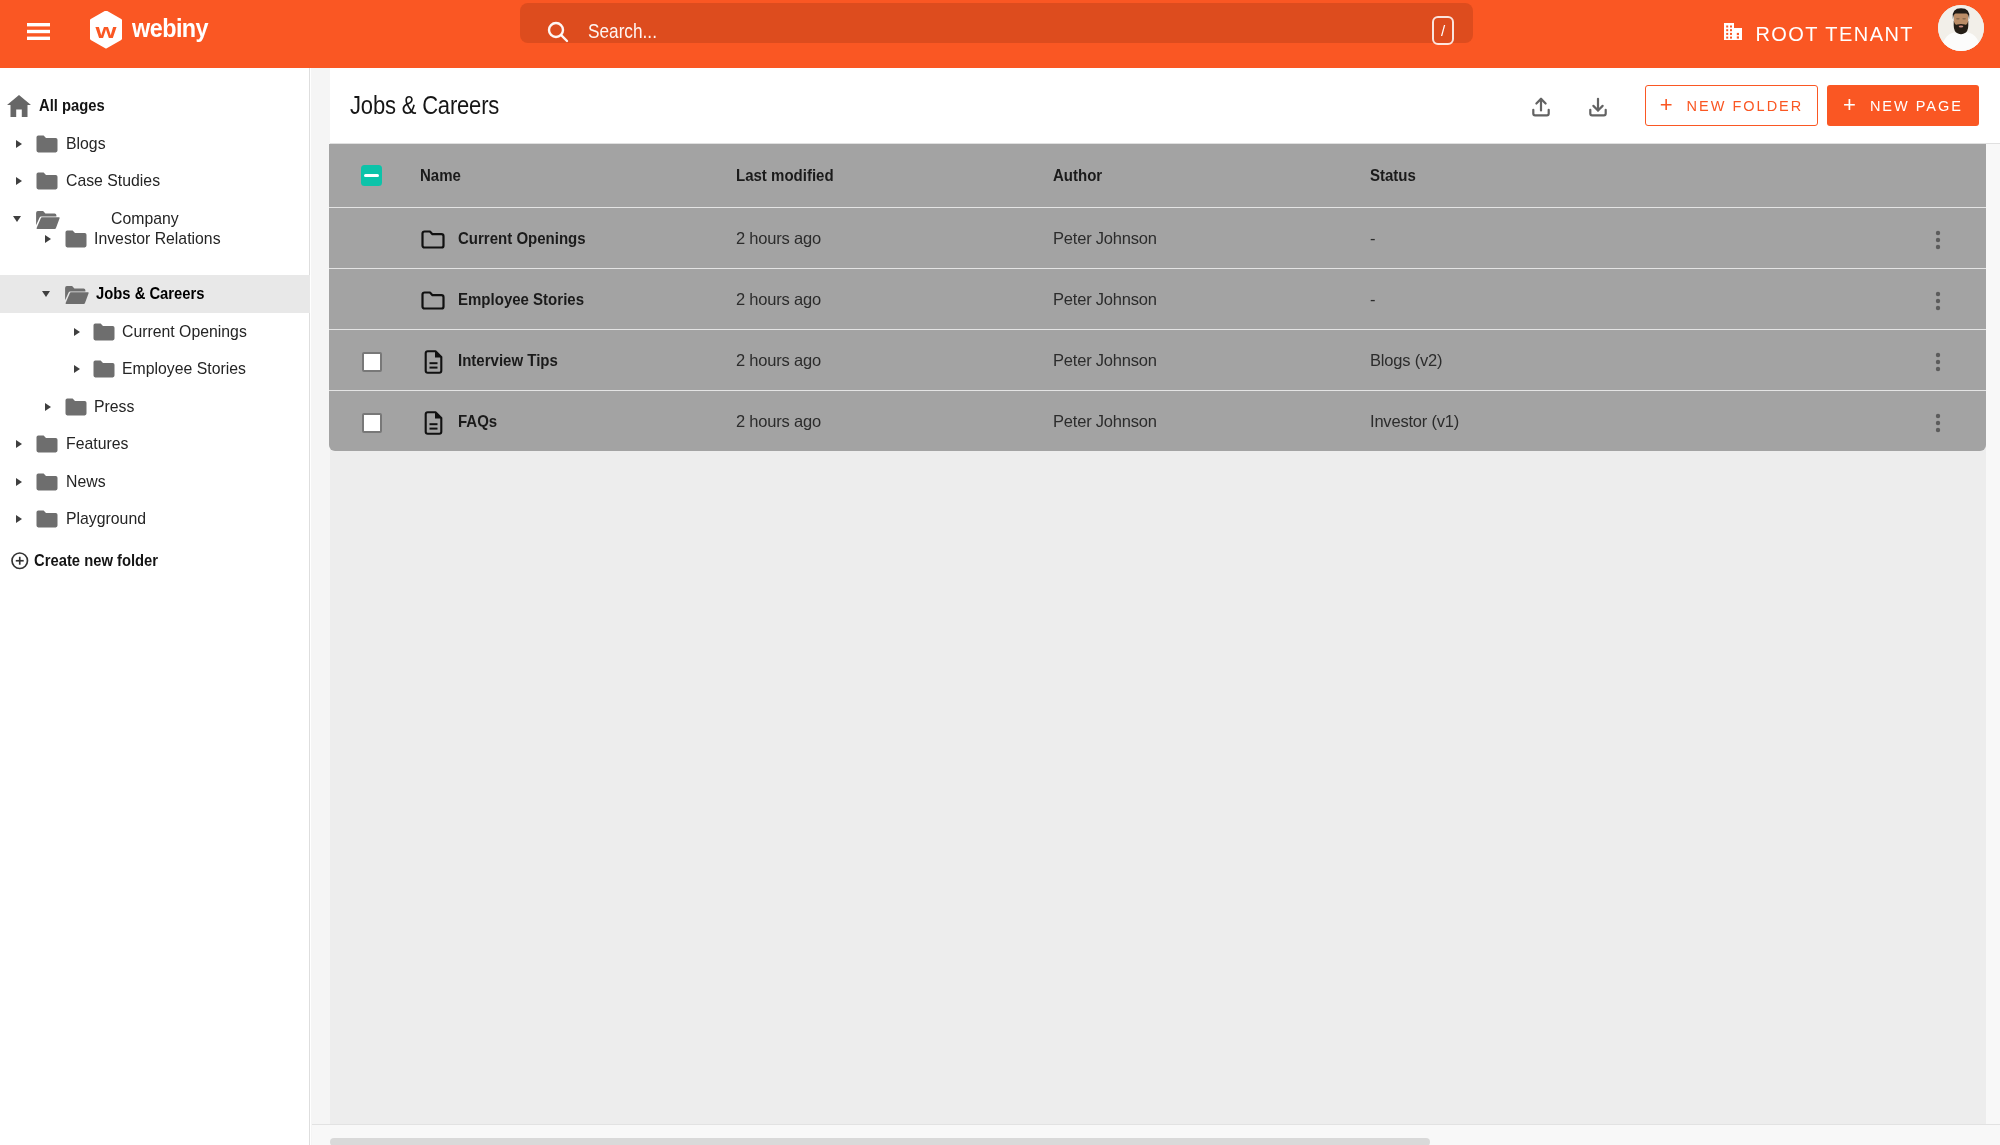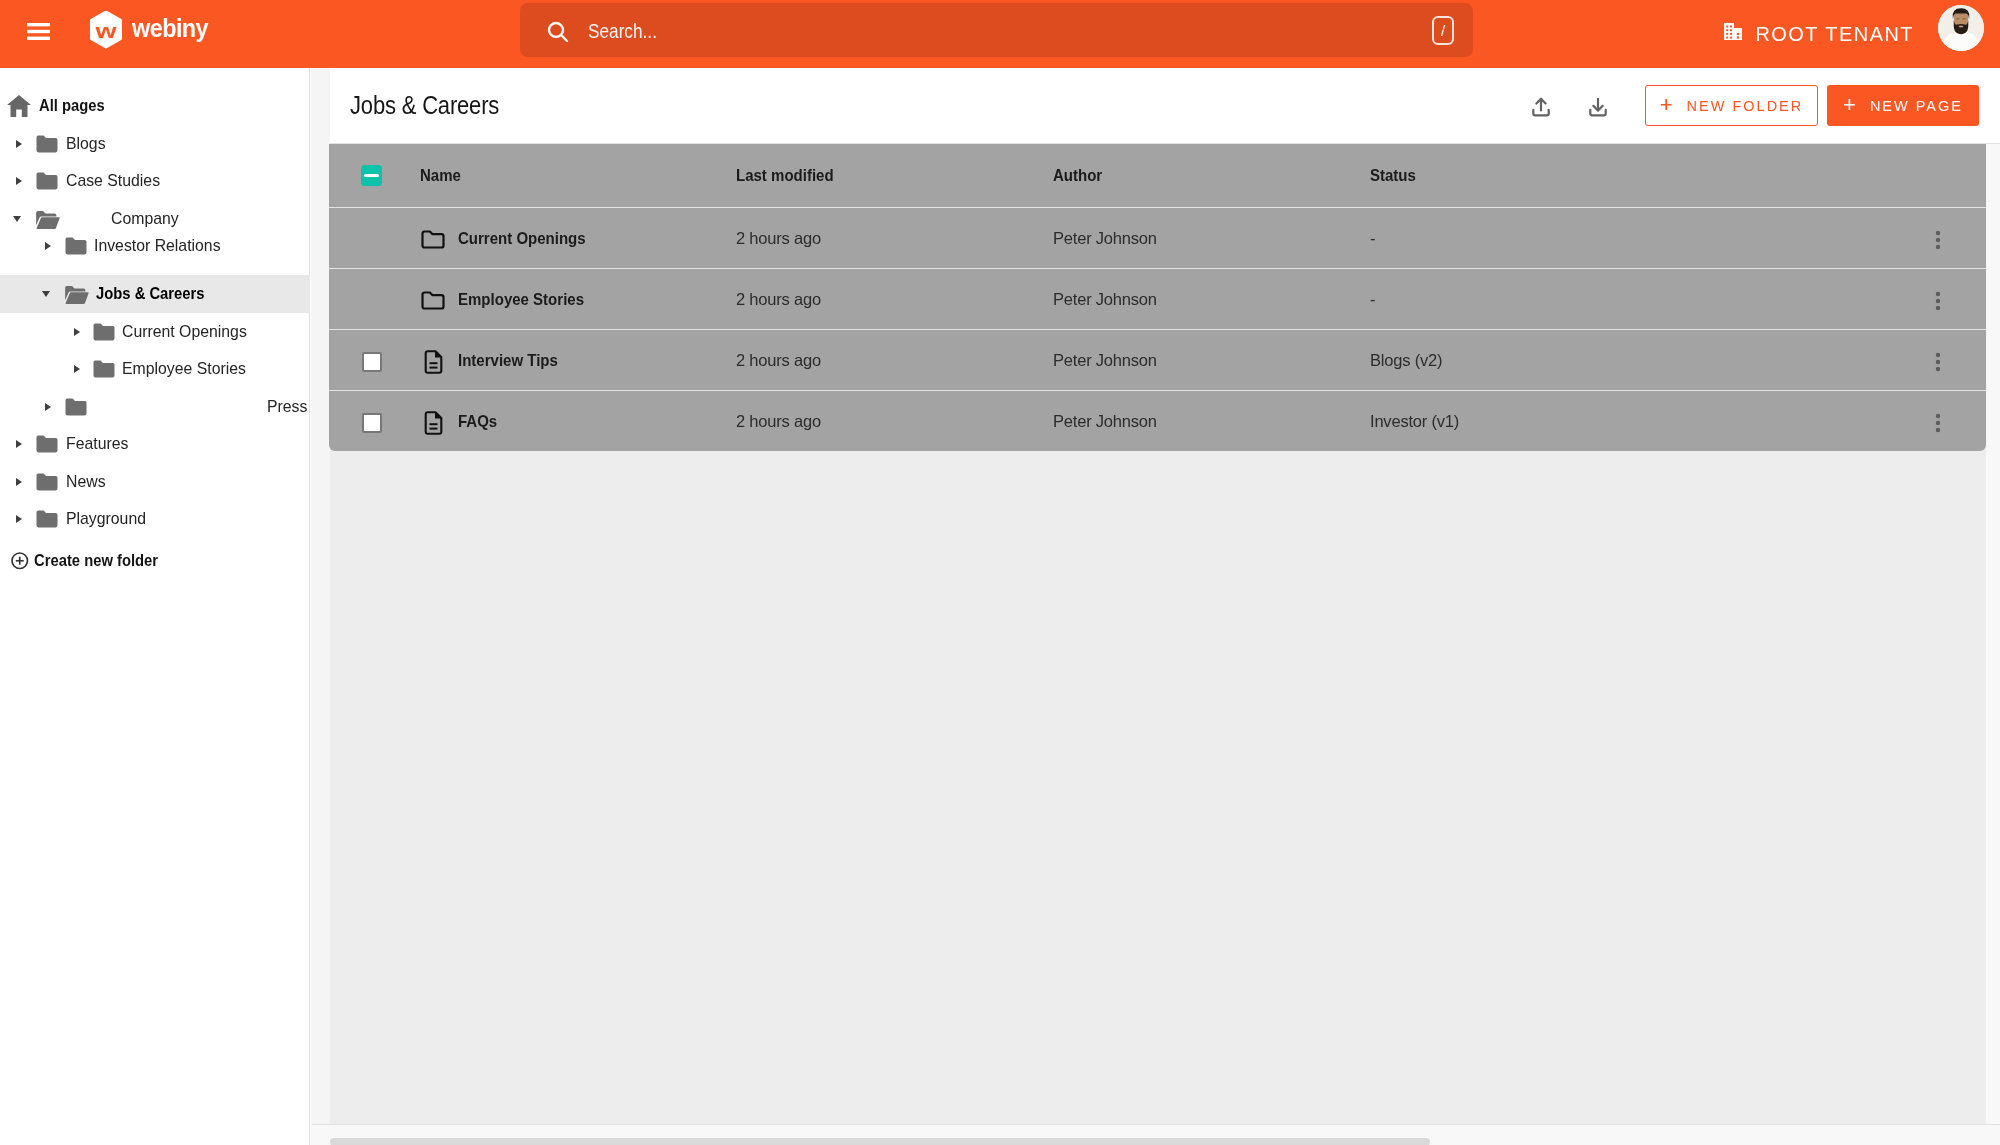--- a/index.html
+++ b/index.html
@@ -3,21 +3,21 @@
 <meta charset="utf-8">
 <style>
   * { margin:0; padding:0; box-sizing:border-box; }
   html,body { width:2000px; height:1145px; overflow:hidden; }
   body { font-family:"Liberation Sans", sans-serif; position:relative; background:#fff; }
   #app { position:absolute; left:0; top:0; width:2000px; height:1145px; }
   .abs { position:absolute; }
 
   
   #topbar { position:absolute; left:0; top:0; width:2000px; height:68px; background:#fa5723; }
-  #searchbar { position:absolute; left:520px; top:3px; width:953px; height:54px; background:#dd4c1e; border-radius:8px; }
+  #searchbar { position:absolute; left:520px; top:3px; width:953px; height:40px; background:#dd4c1e; border-radius:8px; }
   #searchtxt { position:absolute; left:68px; top:1px; height:54px; line-height:54px; font-size:21px; color:rgba(255,255,255,0.95); transform:scaleX(0.82); transform-origin:left center; }
   #slash { position:absolute; right:19px; top:13px; width:22px; height:29px; border:2px solid rgba(255,255,255,0.85); border-radius:6px; color:#fff; font-size:15px; text-align:center; line-height:25px; }
   #tenant { position:absolute; right:86px; top:0; height:68px; display:flex; align-items:center; }
   #roottenant { color:#fff; font-size:20px; letter-spacing:1.45px; font-weight:400; }
   #avatar { position:absolute; left:1938px; top:5px; width:46px; height:46px; border-radius:50%; overflow:hidden; background:#e9e6e1; }
 
   
   #sidebar { position:absolute; left:0; top:68px; width:310px; height:1077px; background:#fff; border-right:1px solid #dedede; }
   #divider { position:absolute; left:311px; top:68px; width:19px; height:1077px; background:#f5f5f5; }
   .trow { position:absolute; left:0; width:310px; height:38px; display:flex; align-items:center; font-size:17px; color:#252525; }
@@ -143,21 +143,21 @@
 
     <div class="trow" style="top:132px;padding-left:44px;">
       <span class="tri d" style="left:13px"></span>
       <svg class="abs" style="left:35px" width="25" height="19" viewBox="0 0 25 19">
         <path d="M1.1 15.2 V2.9 Q1.1 1.1 2.9 1.1 H8.1 L10.4 3.5 H19.6 Q21.4 3.5 21.4 5.3 V6.6 H6.3 Q5 6.6 4.5 7.8 Z" fill="#6e6e6e"></path>
         <path d="M6 7.8 Q6.2 7.3 6.8 7.3 H24 Q24.9 7.3 24.6 8.2 L21 18 Q20.7 18.9 19.7 18.9 H2.3 Q1.3 18.9 1.6 18 Z" fill="#6e6e6e"></path>
       </svg>
       <span class="lbl" style="margin-left:67px">Company</span>
     </div>
 
-    <div class="trow" style="top:159px;align-items:center;">
+    <div class="trow" style="top:152px;align-items:center;">
       <span class="tri r" style="left:45px"></span>
       <svg class="abs" style="left:64px" width="24" height="18" viewBox="0 0 24 18">
           <path d="M1.5 2.2 Q1.5 0.4 3.3 0.4 H8.6 L11 2.9 H20.7 Q22.5 2.9 22.5 4.7 V15.6 Q22.5 17.4 20.7 17.4 H3.3 Q1.5 17.4 1.5 15.6 Z" fill="#6e6e6e"></path>
         </svg>
       <span class="lbl" style="margin-left:94px">Investor Relations</span>
     </div>
 
     <div class="trow sel" style="top:207px;">
       <span class="tri d" style="left:42px"></span>
       <svg class="abs" style="left:64px" width="25" height="19" viewBox="0 0 25 19">
@@ -176,21 +176,21 @@
     </div>
 
     <div class="trow" style="top:282px;">
       <span class="tri r" style="left:74px"></span>
       <svg class="abs" style="left:92px" width="24" height="18" viewBox="0 0 24 18">
           <path d="M1.5 2.2 Q1.5 0.4 3.3 0.4 H8.6 L11 2.9 H20.7 Q22.5 2.9 22.5 4.7 V15.6 Q22.5 17.4 20.7 17.4 H3.3 Q1.5 17.4 1.5 15.6 Z" fill="#6e6e6e"></path>
         </svg>
       <span class="lbl" style="margin-left:122px">Employee Stories</span>
     </div>
 
-    <div class="trow" style="top:320px;justify-content:flex-end;">
+    <div class="trow" style="top:320px;">
       <span class="tri r" style="left:45px"></span>
       <svg class="abs" style="left:64px" width="24" height="18" viewBox="0 0 24 18">
           <path d="M1.5 2.2 Q1.5 0.4 3.3 0.4 H8.6 L11 2.9 H20.7 Q22.5 2.9 22.5 4.7 V15.6 Q22.5 17.4 20.7 17.4 H3.3 Q1.5 17.4 1.5 15.6 Z" fill="#6e6e6e"></path>
         </svg>
       <span class="lbl" style="margin-left:94px">Press</span>
     </div>
 
     <div class="trow" style="top:357px;">
       <span class="tri r" style="left:16px"></span>
       <svg class="abs" style="left:35px" width="24" height="18" viewBox="0 0 24 18">

